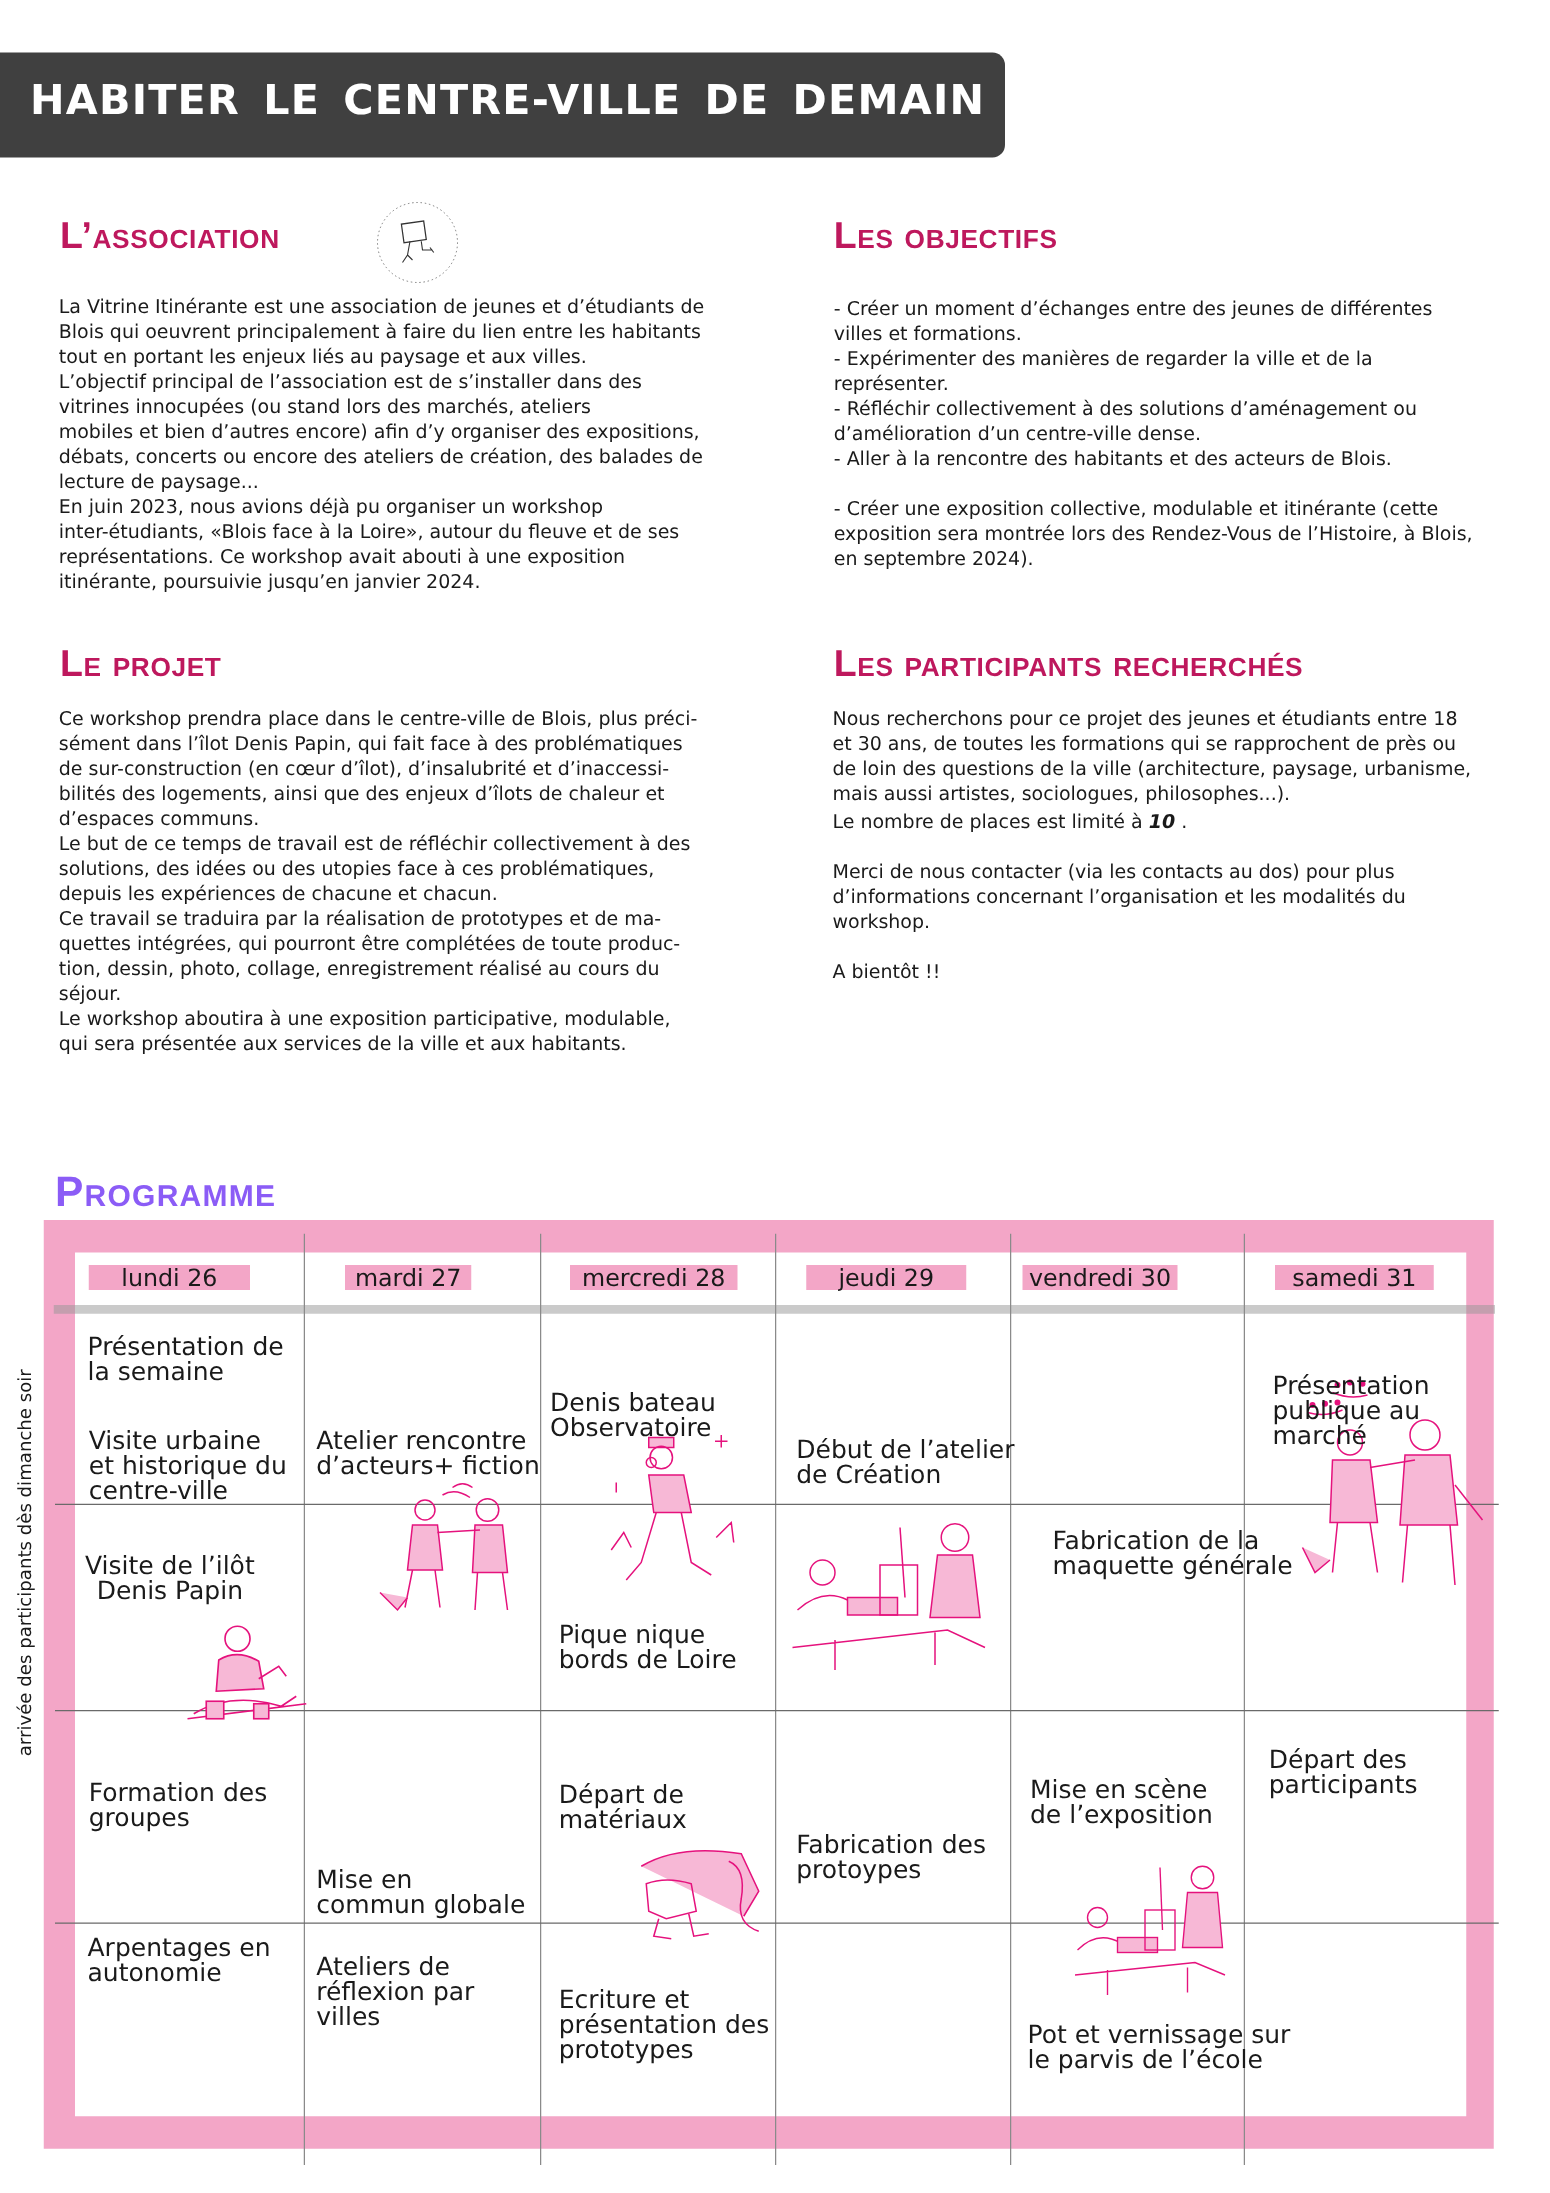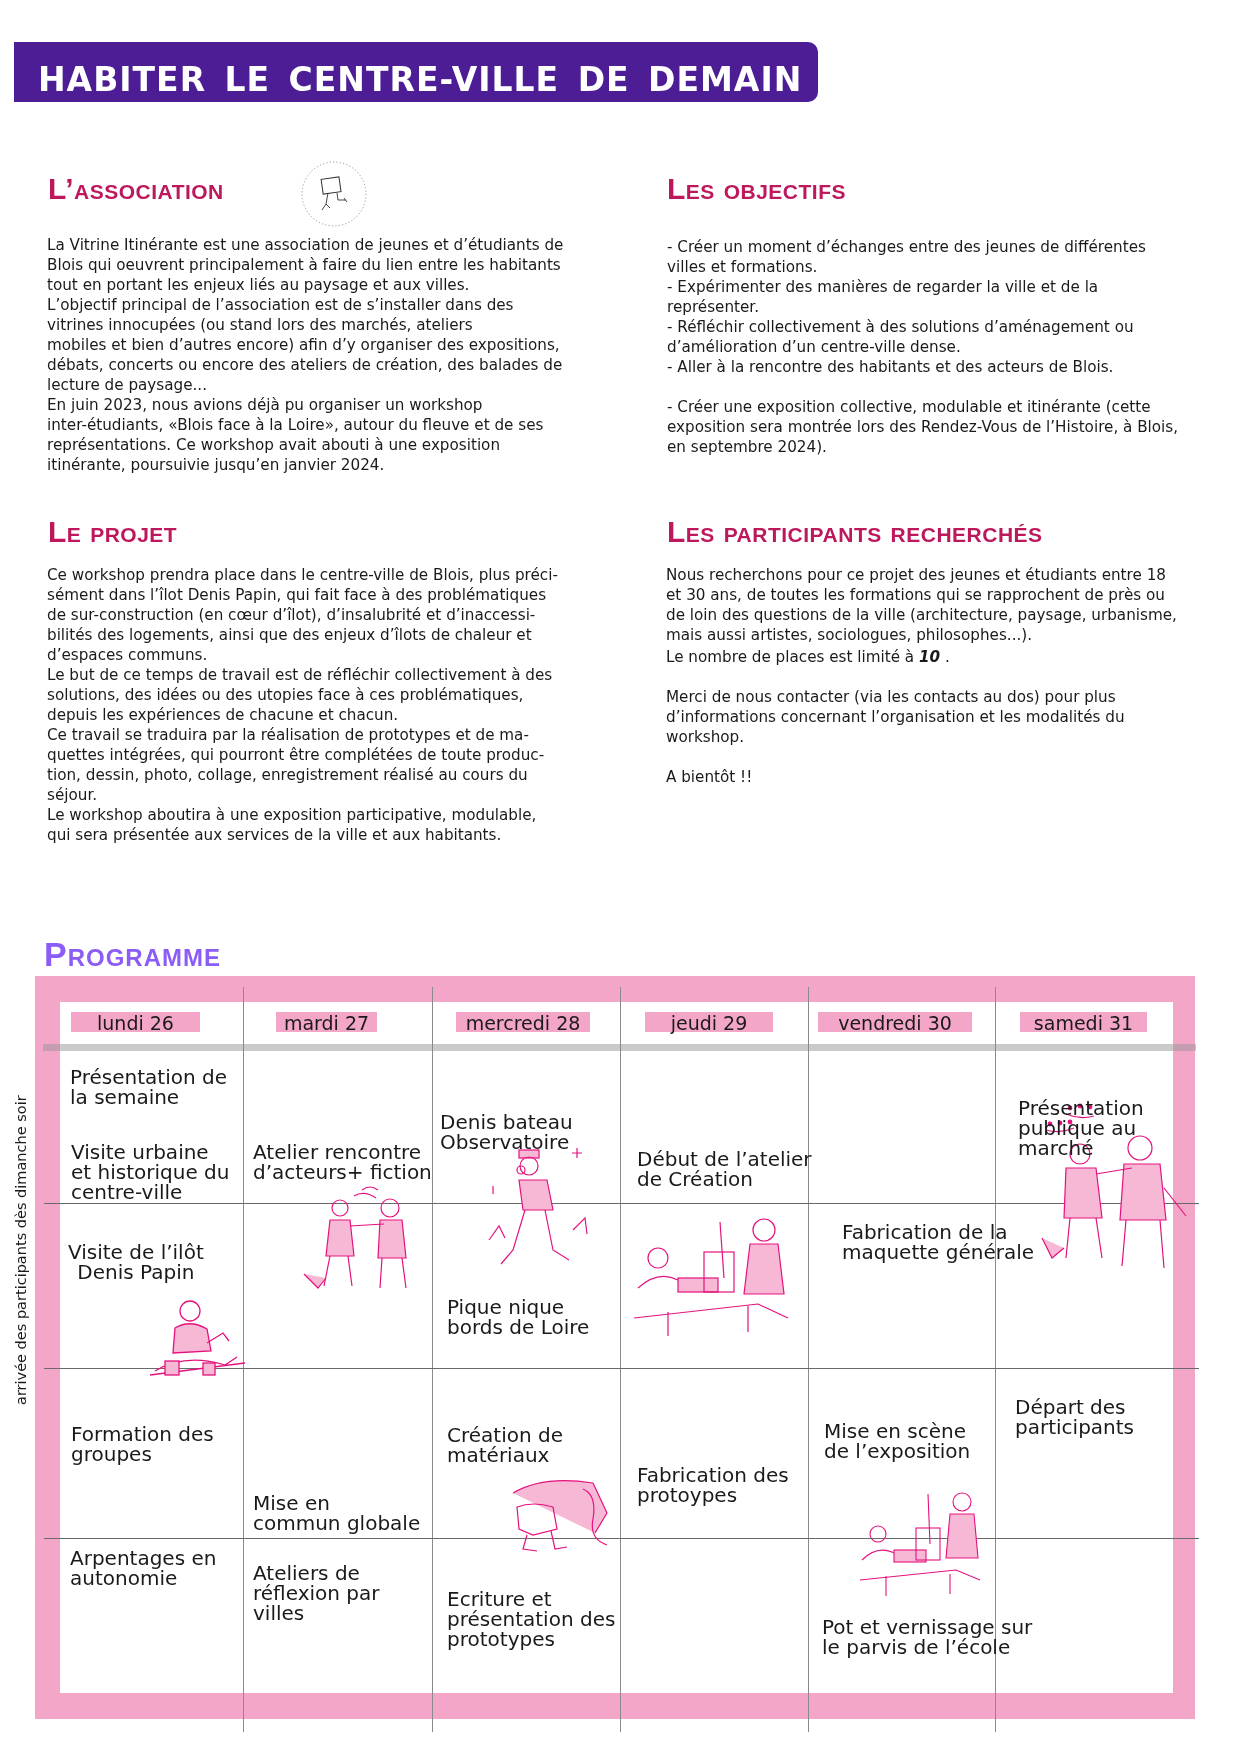--- a/index.html
+++ b/index.html
@@ -1,20 +1,20 @@
 <!DOCTYPE html>
 <html><head>
 <meta charset="utf-8">
 <style>
   html, body { margin: 0; padding: 0; background: #ffffff; }
   body { width: 1240px; height: 1754px; position: relative; overflow: hidden;
          font-family: "DejaVu Sans", sans-serif; color: #1a1a1a; }
 
-  .banner { position: absolute; left: 0; top: 42px; width: 804px; height: 60px;
-            background: #4c1d95; border-radius: 0 10px 10px 0; margin-left: 14px; }
+  .banner { position: absolute; left: 0; top: 42px; width: 804px; height: 84px;
+            background: #404040; border-radius: 0 10px 10px 0; }
   .banner-title { position: absolute; left: 24px; top: 18px; font-family: "DejaVu Sans", sans-serif;
                   font-weight: bold; font-size: 33px; color: #ffffff; letter-spacing: 1px;
                   word-spacing: 6px; text-transform: uppercase; white-space: nowrap; }
 
   .section-title { position: absolute; font-family: "Liberation Sans", sans-serif; font-weight: bold;
                    color: #be185d; font-size: 30px; font-variant: small-caps; letter-spacing: 0.5px; white-space: nowrap; }
   .section-body { position: absolute; font-family: "DejaVu Sans", sans-serif; font-size: 15.2px;
                   line-height: 20px; color: #1a1a1a; white-space: pre-line; }
   .section-body b { font-style: italic; }
 
@@ -125,21 +125,21 @@
 <div class="vline" style="left:995px;"></div>
 
 <div class="hline" style="top:1203px;"></div>
 <div class="hline" style="top:1368px;"></div>
 <div class="hline" style="top:1538px;"></div>
 
 <div class="day-label" style="left:71px; width:129px;">lundi 26</div>
 <div class="day-label" style="left:276px; width:101px;">mardi 27</div>
 <div class="day-label" style="left:456px; width:134px;">mercredi 28</div>
 <div class="day-label" style="left:645px; width:128px;">jeudi 29</div>
-<div class="day-label" style="left:818px; width:154px;">vendredi 30</div>
+<div class="day-label" style="left:818px; width:124px;">vendredi 30</div>
 <div class="day-label" style="left:1020px; width:127px;">samedi 31</div>
 
 <div class="side-note" style="top:1405px;">arrivée des participants dès dimanche soir</div>
 
 <div class="sketch" style="left:145px; top:1283px; width:110px; height:100px;">
   <svg viewBox="0 0 110 100">
     <g fill="none" stroke="#e5127d" stroke-width="1.3">
       <circle cx="45" cy="28" r="10"></circle>
       <path d="M30 45 Q45 36 62 46 L66 68 L28 70 Z" fill="#f7b8d6"></path>
       <path d="M10 88 Q40 70 80 82 L92 74 M5 92 L100 80"></path>
@@ -260,21 +260,21 @@
 <div class="cell-text" style="left:253px; top:1493px;">Mise en
 commun globale</div>
 <div class="cell-text" style="left:253px; top:1563px;">Ateliers de
 réflexion par
 villes</div>
 
 <div class="cell-text" style="left:440px; top:1112px;">Denis bateau
 Observatoire</div>
 <div class="cell-text" style="left:447px; top:1297px;">Pique nique
 bords de Loire</div>
-<div class="cell-text" style="left:447px; top:1425px;">Création de
+<div class="cell-text" style="left:447px; top:1425px;">Départ de
 matériaux</div>
 <div class="cell-text" style="left:447px; top:1589px;">Ecriture  et
 présentation des
 prototypes</div>
 
 <div class="cell-text" style="left:637px; top:1149px;">Début de l’atelier
 de Création</div>
 <div class="cell-text" style="left:637px; top:1465px;">Fabrication des
 protoypes</div>
 

